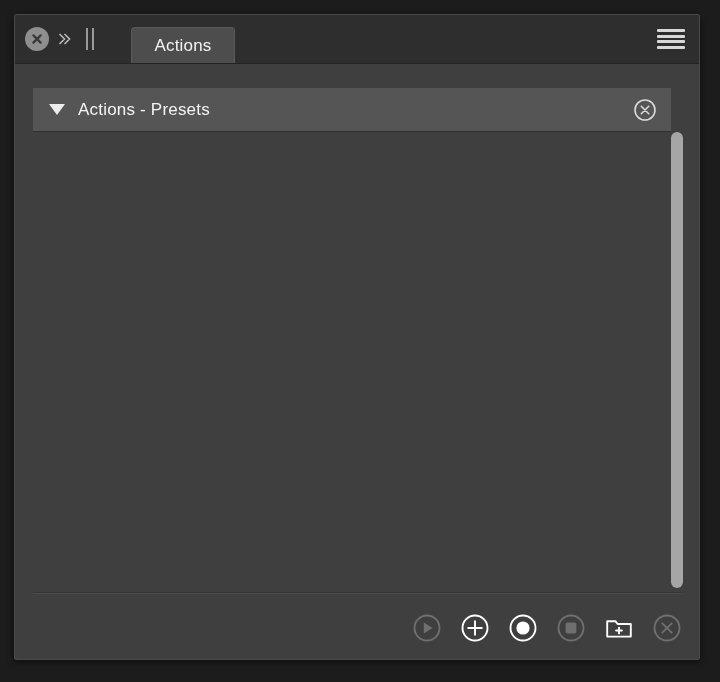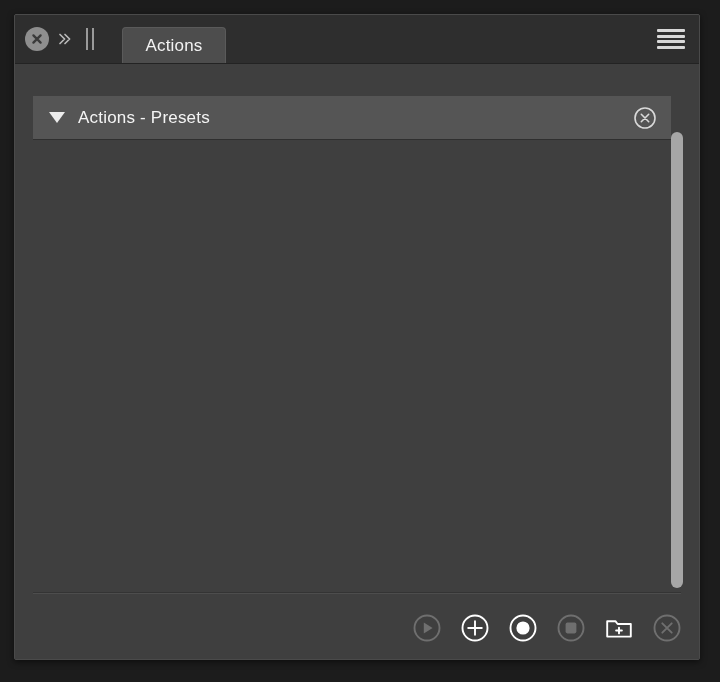--- a/index.html
+++ b/index.html
@@ -85,21 +85,21 @@
     margin-left: 2px;
   }
   .grip i {
     display: block;
     width: 2px;
     height: 22px;
     background: #9a9a9a;
   }
 
   .tab {
-    margin-left: 18px;
+    margin-left: 27px;
     height: 36px;
     min-width: 104px;
     padding: 15px 18px;
     background: #4d4d4d;
     border: 1px solid #5a5a5a;
     border-bottom: none;
     border-radius: 4px 4px 0 0;
     display: flex;
     align-items: center;
     justify-content: center;
@@ -133,21 +133,21 @@
   
   .body {
     position: relative;
     height: 597px;
     background: #3f3f3f;
   }
 
   .list-area {
     position: absolute;
     left: 0;
-    top: 16px;
+    top: 8px;
     right: 0;
     height: 528px;
     padding: 16px 14px 0 18px;
     box-sizing: border-box;
   }
 
   .group-row {
     position: relative;
     height: 44px;
     background: #555555;

